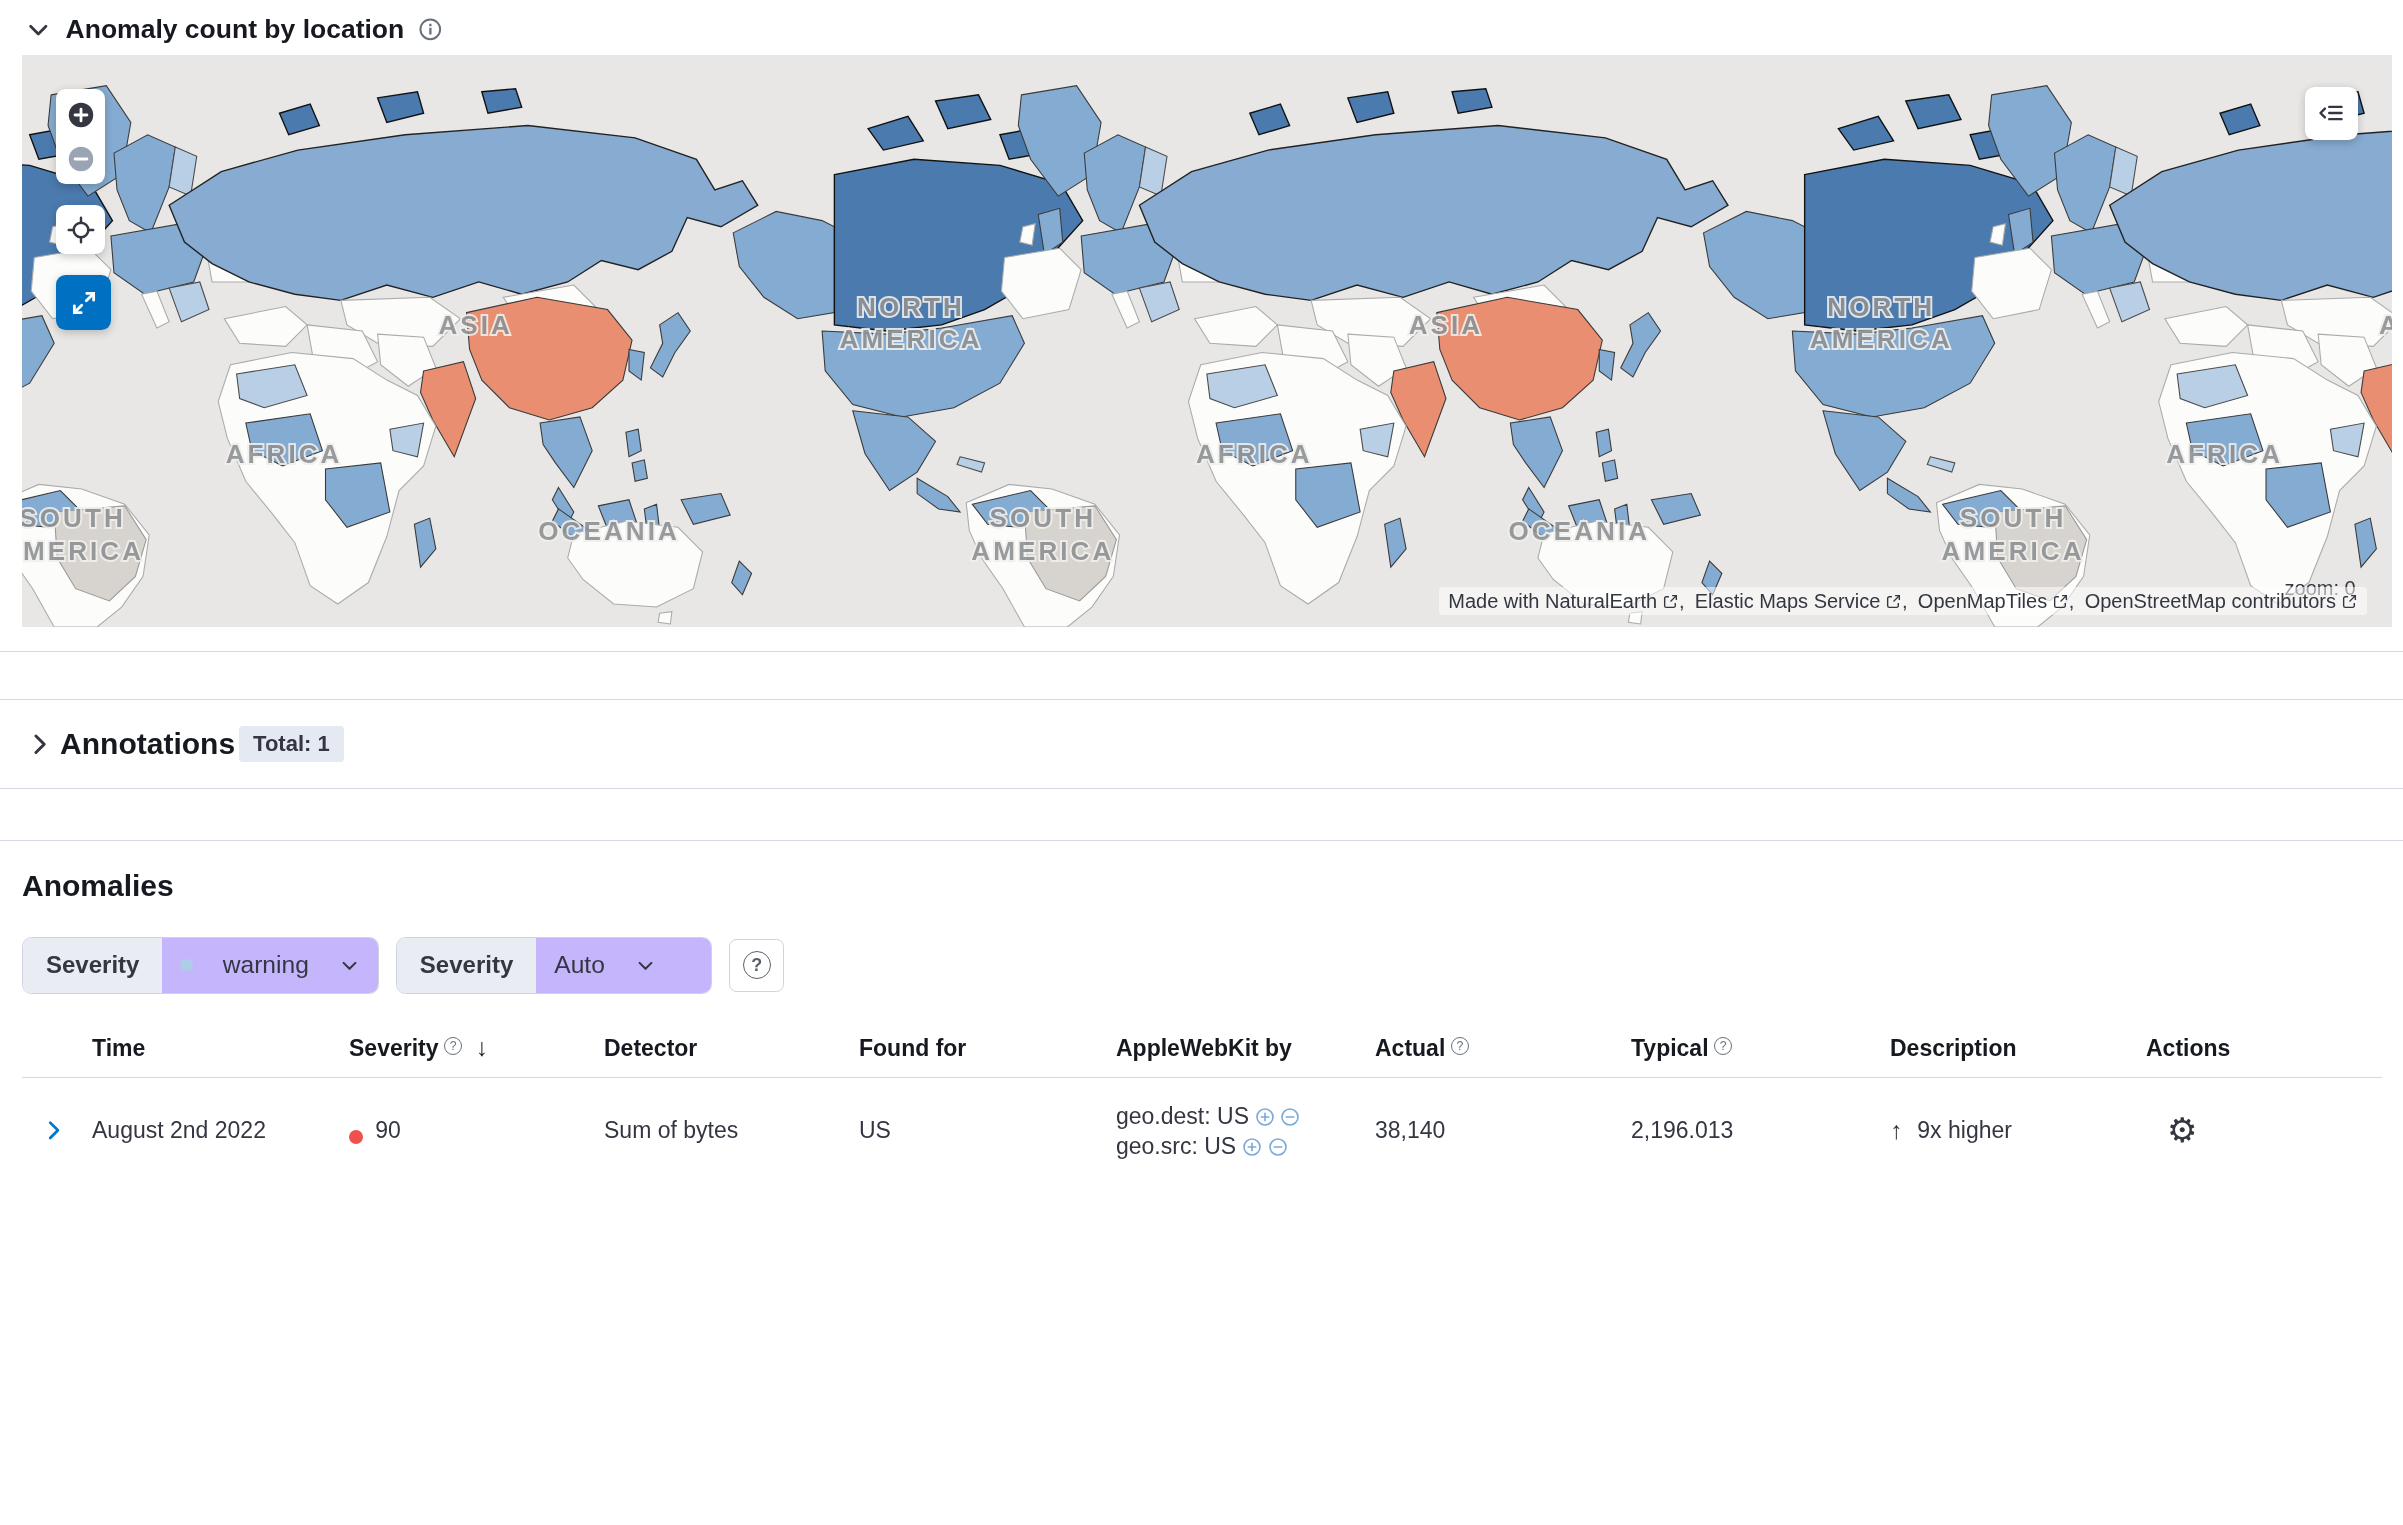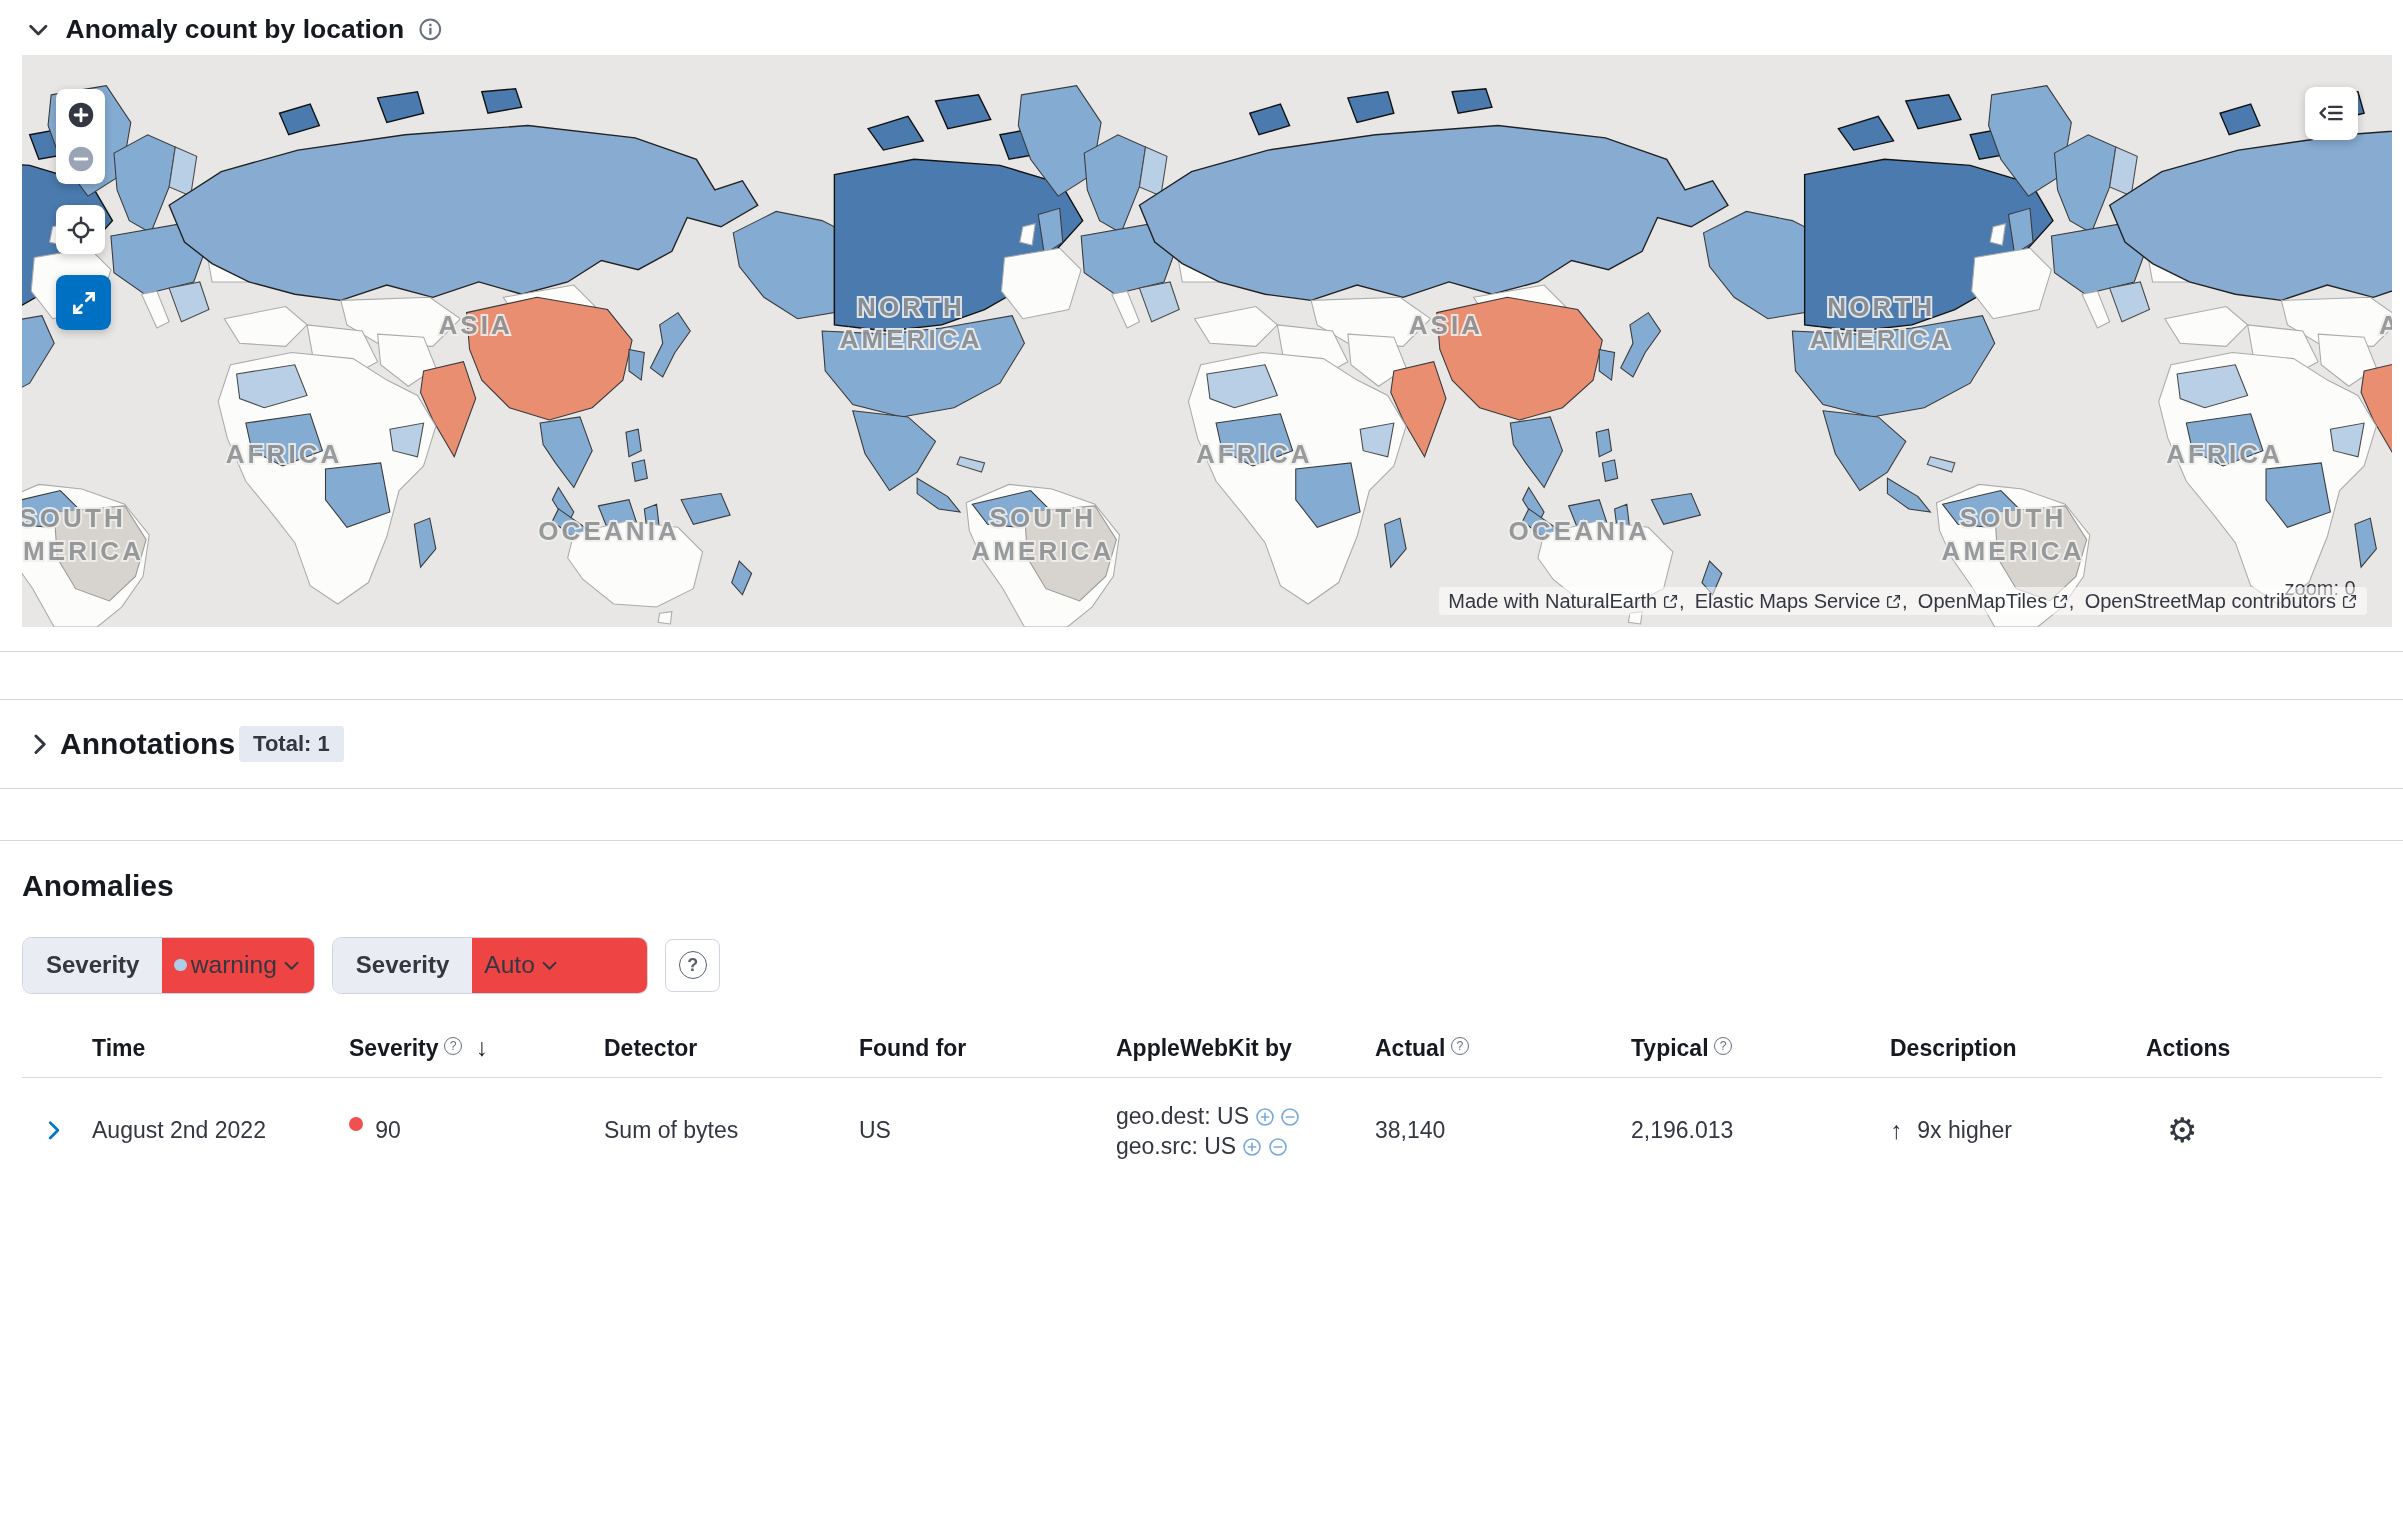--- a/index.html
+++ b/index.html
@@ -53,21 +53,21 @@
   .annot { display:flex; align-items:center; gap:4px; padding:24.6px 22px; }
   .annot h2 { margin:0; font-size:30px; font-weight:700; color:#16191f; line-height:38px; }
   .badge { background:#e4e9f2; border-radius:3.8px; padding:4.7px 14px; font-size:22px; font-weight:600; color:#343741; }
 
   
   .anoms { padding:28px 22px 0; }
   .anoms h2 { margin:0 0 34px; font-size:30px; font-weight:700; color:#16191f; }
   .filters { display:flex; align-items:center; gap:17px; margin-bottom:40px; }
   .fgroup { display:inline-flex; align-items:stretch; border:0.9px solid #cdd3df; border-radius:9.5px; overflow:hidden; height:57px; background:#fff; }
   .flabel { display:flex; align-items:center; padding:0 23px; background:#e9edf3; font-weight:700; font-size:24px; color:#343741; }
-  .fvalue { display:flex; align-items:center; gap:4px; padding:0 12px; background:#ef4444; border:none; font-size:24.6px; color:#343741; cursor:pointer; }
+  .fvalue { display:flex; align-items:center; gap:30px; padding:0 18px; background:#c4b5fd; border:none; font-size:24.6px; color:#343741; cursor:pointer; }
   .fvalue.wide { min-width:175px; justify-content:flex-start; }
   .dot { width:12.3px; height:12.3px; border-radius:50%; display:inline-block; }
   .dot.warn { background:#aecde6; }
   .helpbtn { width:55px; height:53px; border:0.9px solid #cdd3df; border-radius:7.6px; background:#fff;
              display:flex; align-items:center; justify-content:center; cursor:pointer; }
   .qcirc { width:28px; height:28px; border:1.9px solid #5a606b; border-radius:50%;
            display:flex; align-items:center; justify-content:center; font-size:18px; color:#5a606b; font-weight:600; }
 
   
   .grid { display:grid; grid-template-columns:70px 257px 255px 255px 257px 259px 256px 259px 256px auto; }
@@ -75,21 +75,21 @@
            font-weight:700; font-size:23px; color:#16191f; }
   .thead > div { padding-right:17px; }
   .qicon { display:inline-flex; width:18px; height:18px; border:1.4px solid #69707d; border-radius:50%;
            align-items:center; justify-content:center; font-size:12.3px; font-weight:400; color:#69707d;
            margin-left:5.7px; position:relative; top:-5.7px; cursor:pointer; }
   .sorticon { margin-left:13.2px; font-size:24.6px; font-weight:400; color:#16191f; cursor:pointer; }
   .trow { padding-top:23px; font-size:23px; color:#343741; align-items:center; }
   .trow > div { padding-right:17px; }
   .cell-chev { padding-left:15px; }
   .rowchev { background:none; border:none; padding:3.8px; cursor:pointer; display:flex; align-items:center; }
-  .cell-sev { display:flex; align-items:flex-start; gap:12.3px; }
+  .cell-sev { display:flex; align-items:flex-end; gap:12.3px; }
   .sevdot { width:14px; height:14px; border-radius:50%; background:#f0504e; flex:0 0 auto; }
   .cell-inf { align-self:start; }
   .cell-inf p { margin:0; line-height:30px; overflow-wrap:break-word; padding-right:9.5px; }
   .ficon { display:inline-block; vertical-align:-3.8px; margin-left:5.7px; cursor:pointer; }
   .cell-desc { display:flex; align-items:center; gap:15px; }
   .uparr { font-size:24.6px; color:#343741; }
   .gearbtn { background:none; border:none; font-size:34px; color:#343741; cursor:pointer; padding:0; margin-left:21px; line-height:1; }
 </style>
 </head>
 <body>

